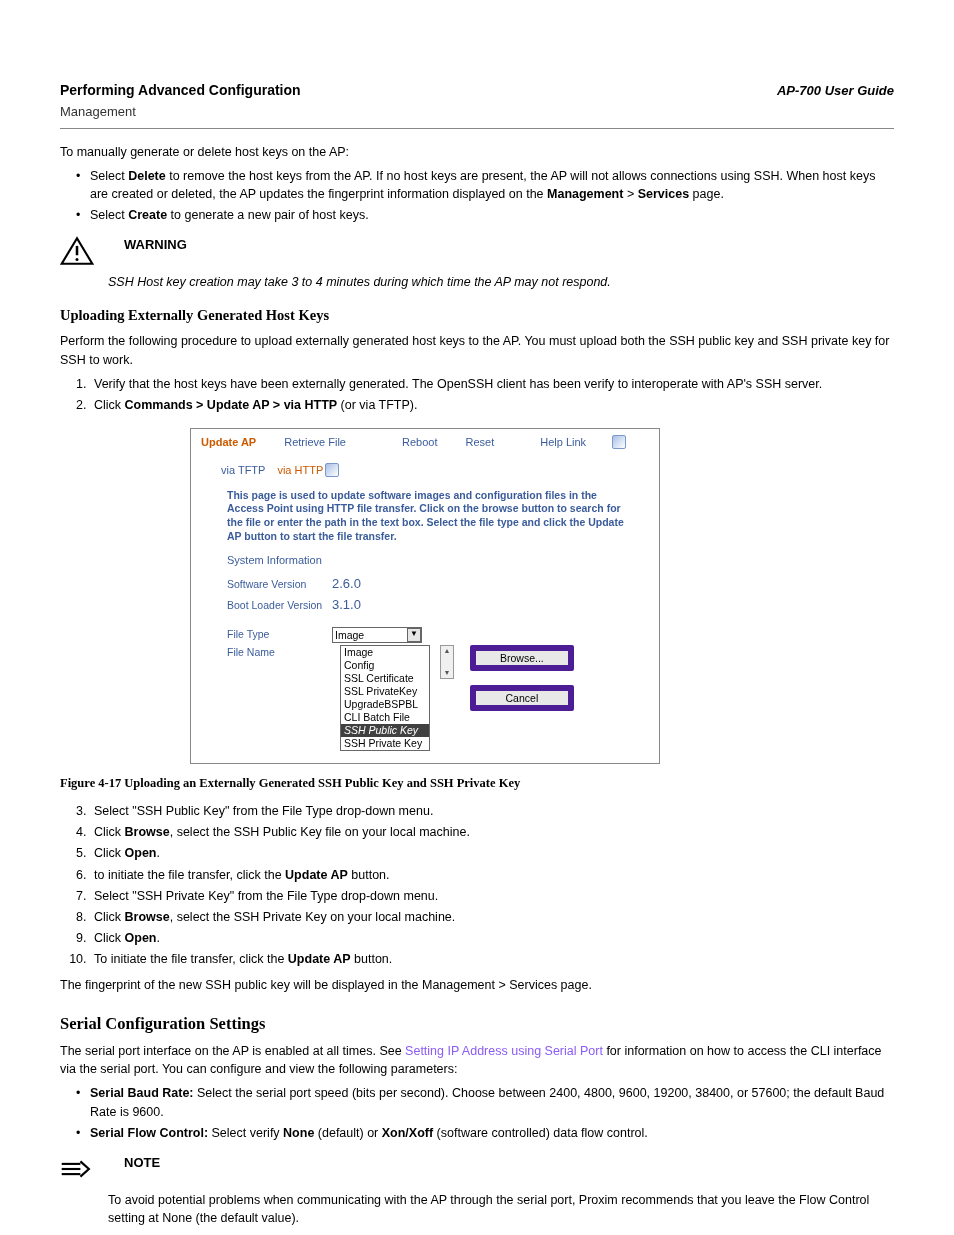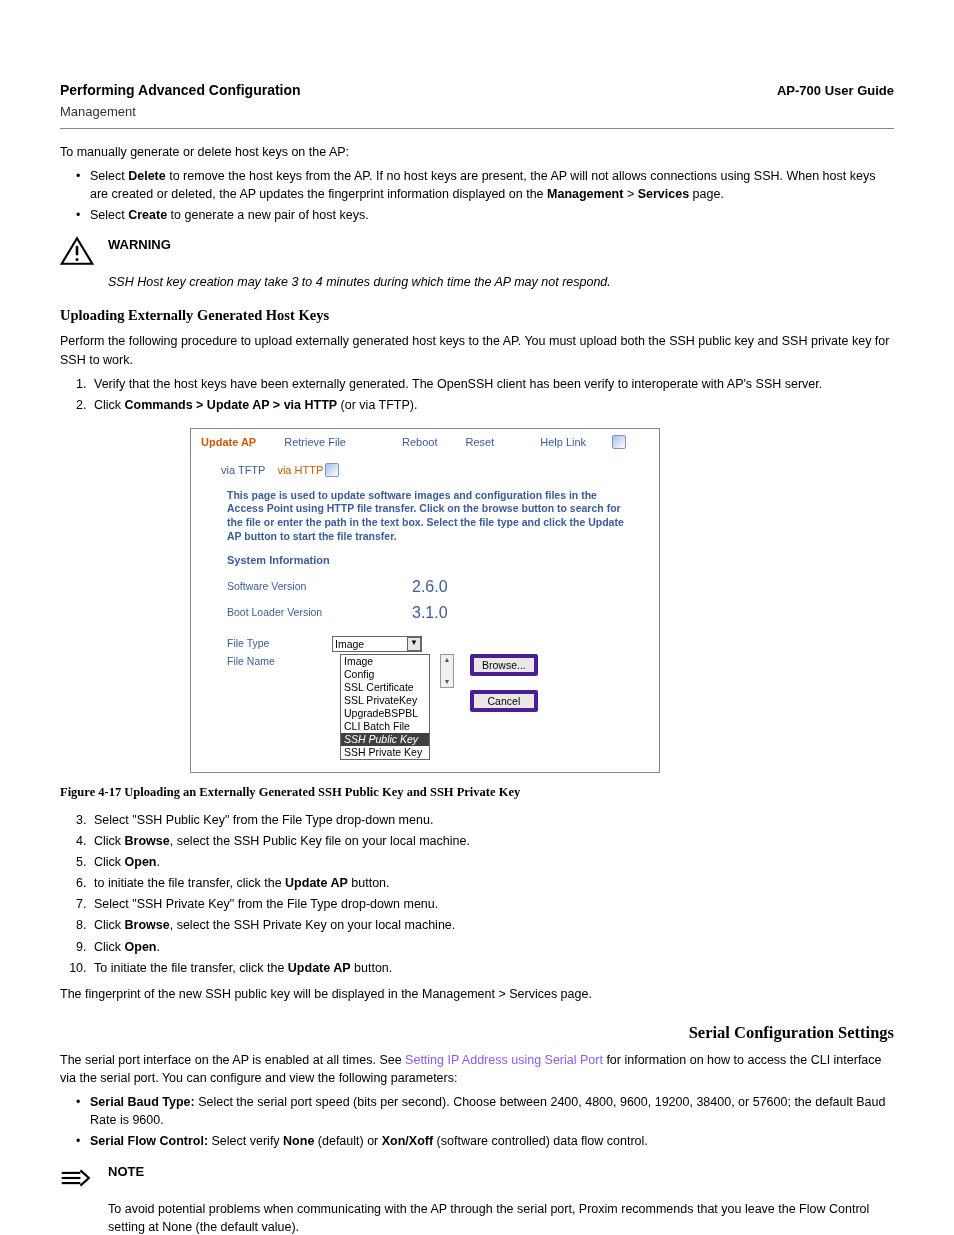--- a/index.html
+++ b/index.html
@@ -8,62 +8,62 @@
     font-size: 12.5px;
     color: #000;
     background: #fff;
     width: 954px;
     margin: 0 auto;
     padding: 80px 60px 40px 60px;
     line-height: 1.45;
   }
   .hdr-row { display: flex; justify-content: space-between; align-items: baseline; }
   .hdr-left { font-weight: bold; font-size: 14px; text-align: right; }
-  .hdr-right { font-weight: bold; font-size: 13px; }
+  .hdr-right { font-weight: bold; font-size: 13px; font-style: italic; }
   .hdr-sub { font-size: 13px; color: #333; margin-top: 2px; }
   hr.rule { border: none; border-top: 1px solid #888; margin: 6px 0 14px 0; }
   p { margin: 6px 0; }
   ul.bul { list-style: none; padding-left: 30px; margin: 4px 0 8px 0; }
   ul.bul li { position: relative; margin: 3px 0; }
   ul.bul li::before { content: "•"; position: absolute; left: -14px; }
   ol.num { padding-left: 30px; margin: 4px 0 8px 0; }
   ol.num li { margin: 3px 0; padding-left: 4px; }
   b { font-weight: bold; }
-  .warn-row, .note-row { display: flex; gap: 14px; margin: 12px 0 2px 0; align-items: flex-start; }
+  .warn-row, .note-row { display: flex; gap: 30px; margin: 12px 0 2px 0; align-items: flex-start; }
   .warn-icon svg, .note-icon svg { width: 34px; height: 30px; }
   .warn-title, .note-title { font-weight: bold; font-size: 13px; }
   .warn-body { font-style: italic; margin-left: 48px; margin-top: 2px; margin-bottom: 10px; }
   .note-body { margin-left: 48px; margin-top: 2px; margin-bottom: 10px; }
   .sub-h { font-family: "Times New Roman", serif; font-weight: bold; font-size: 14.5px; margin: 14px 0 6px 0; }
-  .sec-h { font-family: "Times New Roman", serif; font-weight: bold; font-size: 16.5px; margin: 18px 0 6px 0; text-align: right; }
+  .sec-h { font-family: "Times New Roman", serif; font-weight: bold; font-size: 16.5px; margin: 18px 0 6px 0; }
   .fig-cap { font-family: "Times New Roman", serif; font-weight: bold; font-size: 12.5px; margin: 10px 0 10px 0; }
   a.link { color: #8b5cf6; text-decoration: none; }
   .screenshot-wrap { width: 470px; margin: 14px 0 6px 130px; border: 1px solid #888; background:#fff; font-size:11px; }
   .ss-tabs { display:flex; gap:28px; padding:6px 10px 0 10px; }
   .ss-tab { color:#3b5c9b; }
   .ss-tab.active { color:#cc5a00; font-weight:bold; }
   .ss-tab.link2 { color:#3b5c9b; }
   .tab-gradient { width:14px; height:14px; background:linear-gradient(135deg,#a7c0e6,#fff); border:1px solid #7a99c7; border-radius:2px; margin-left:-2px; }
   .ss-subtabs { display:flex; gap:12px; padding:6px 20px 0 30px; margin-top:6px; }
   .ss-subtab { color:#3b5c9b; }
   .ss-subtab.active { color:#cc5a00; }
   .ss-body { padding: 10px 28px 12px 36px; }
   .ss-desc { color:#3b5c9b; font-weight:bold; font-size:10.5px; line-height:1.3; margin-bottom:10px; }
-  .ss-sec-title { color:#3b5c9b; font-weight:bold; margin:6px 0; }
+  .ss-sec-title { color:#3b5c9b; font-weight:normal; margin:6px 0; }
   .ss-row { display:flex; align-items:center; margin:2px 0; }
   .ss-label { color:#3b5c9b; width:105px; font-size:10.5px;}
-  .ss-val { color:#3b5c9b; font-size:16px; margin-left:80px;}
+  .ss-val { color:#3b5c9b; font-size:13px; }
   .ss-input-select { width:90px; height:16px; border:1px solid #666; background:#fff; font-size:10.5px; padding:0 2px; position:relative;}
   .sel-btn { position:absolute; right:0; top:0; width:14px; height:14px; border:1px solid #666; background:#e6e6e6; text-align:center; line-height:10px; font-size:8px;}
   .ss-dropdown { position:relative; width:90px; }
   .ss-dd-list { border:1px solid #666; background:#fff; font-size:10.5px; }
   .ss-dd-list div { padding:0 3px; line-height:13px; white-space:nowrap;}
   .ss-dd-list .hilite { background:#404040; color:#fff;font-style:italic; }
   .ss-file-row { display:flex; align-items:flex-start; gap:8px; }
-  .ss-btn { border:4px solid #4c1d95; background:#e8e8e8; font-size:10.5px; padding:1px 8px; border-radius:2px;}
+  .ss-btn { border:6px solid #4c1d95; background:#e8e8e8; font-size:10.5px; padding:1px 24px; border-radius:2px;}
   .ss-scrollbar { width:14px; height:34px; border:1px solid #999; background:#f0f0f0; margin-left:2px; display:flex; flex-direction:column; justify-content:space-between; align-items:center; font-size:7px; color:#555;}
 </style>
 </head>
 <body>
 
 <div class="hdr-row">
   <div class="hdr-left">Performing Advanced Configuration</div>
   <div class="hdr-right">AP-700 User Guide</div>
 </div>
 <div class="hdr-sub">Management</div>
@@ -171,21 +171,21 @@
   <li><span>Click </span><b>Open</b><span>.</span></li>
   <li><span>To initiate the file transfer, click the </span><b>Update AP</b><span> button.</span></li>
 </ol>
 <p>The fingerprint of the new SSH public key will be displayed in the Management &gt; Services page.</p>
 
 <div class="sec-h">Serial Configuration Settings</div>
 <p>
   <span>The serial port interface on the AP is enabled at all times. See </span><a href="#" class="link">Setting IP Address using Serial Port</a><span> for information on how to access the CLI interface via the serial port. You can configure and view the following parameters:</span>
 </p>
 <ul class="bul">
-  <li><b>Serial Baud Type:</b><span> Select the serial port speed (bits per second). Choose between 2400, 4800, 9600, 19200, 38400, or 57600; the default Baud Rate is 9600.</span></li>
+  <li><b>Serial Baud Rate:</b><span> Select the serial port speed (bits per second). Choose between 2400, 4800, 9600, 19200, 38400, or 57600; the default Baud Rate is 9600.</span></li>
   <li><b>Serial Flow Control:</b><span> Select verify </span><b>None</b><span> (default) or </span><b>Xon/Xoff</b><span> (software controlled) data flow control.</span></li>
 </ul>
 
 <div class="note-row">
   <span class="note-icon">
     <svg viewBox="0 0 40 24">
         <line x1="2" y1="6" x2="24" y2="6" stroke="#000" stroke-width="2.5"></line>
         <line x1="2" y1="12" x2="24" y2="12" stroke="#000" stroke-width="2.5"></line>
         <line x1="2" y1="18" x2="24" y2="18" stroke="#000" stroke-width="2.5"></line>
         <polyline points="24,3 34,12 24,21" fill="none" stroke="#000" stroke-width="2.5"></polyline>

